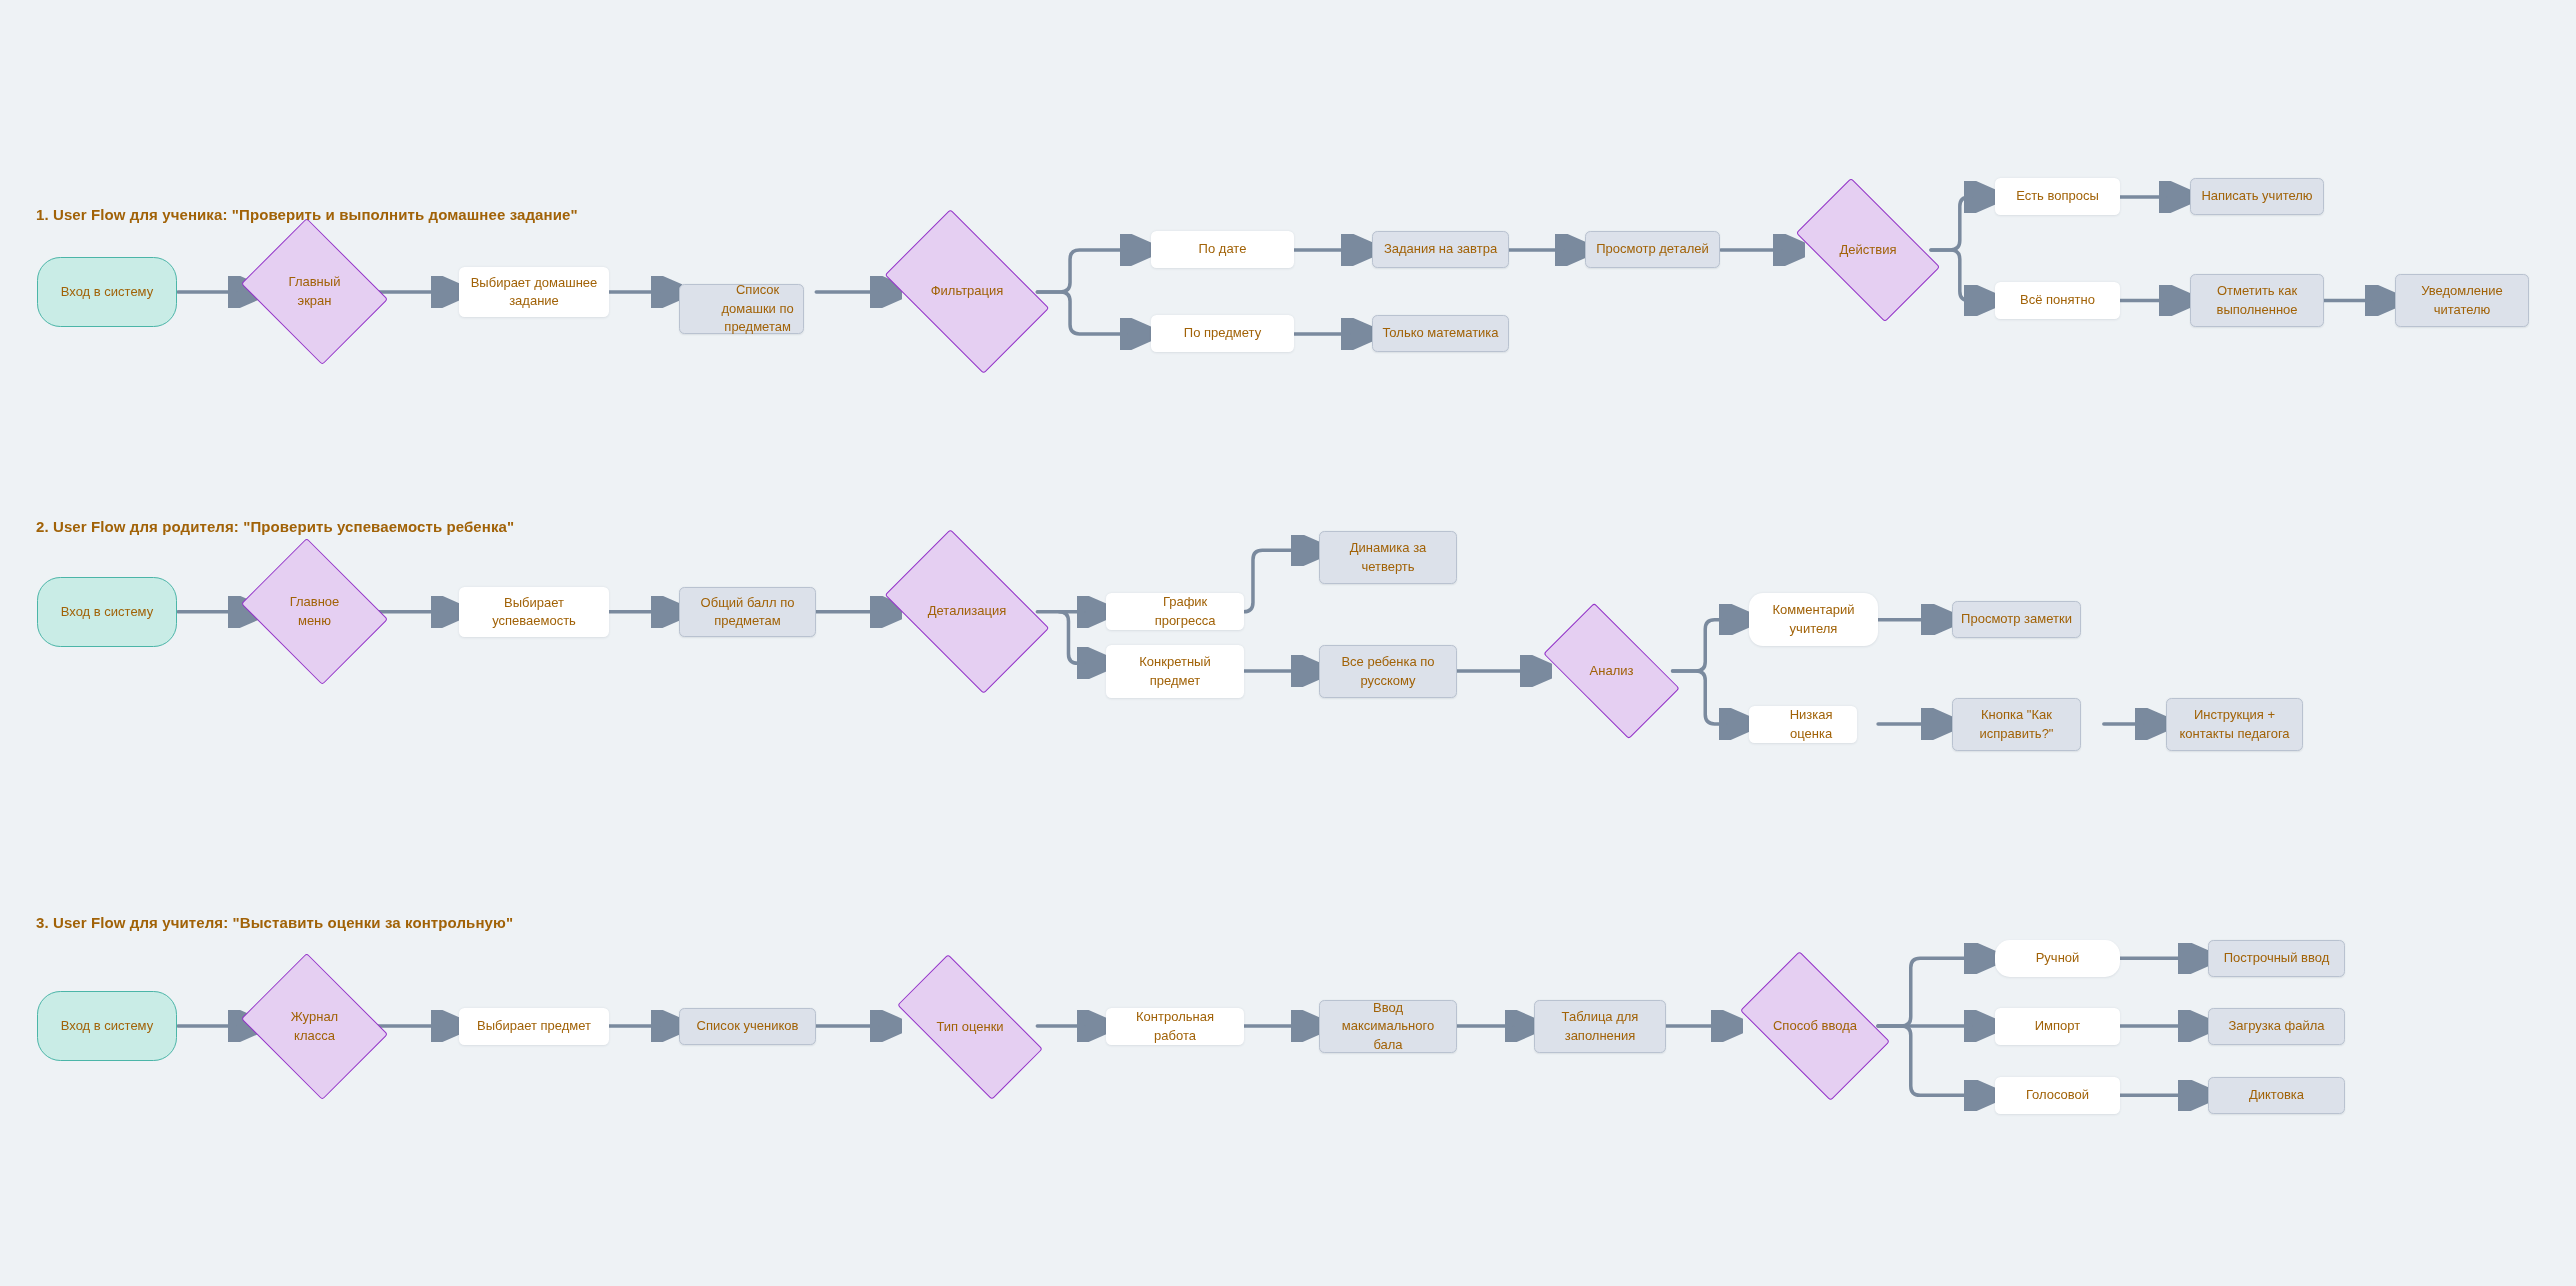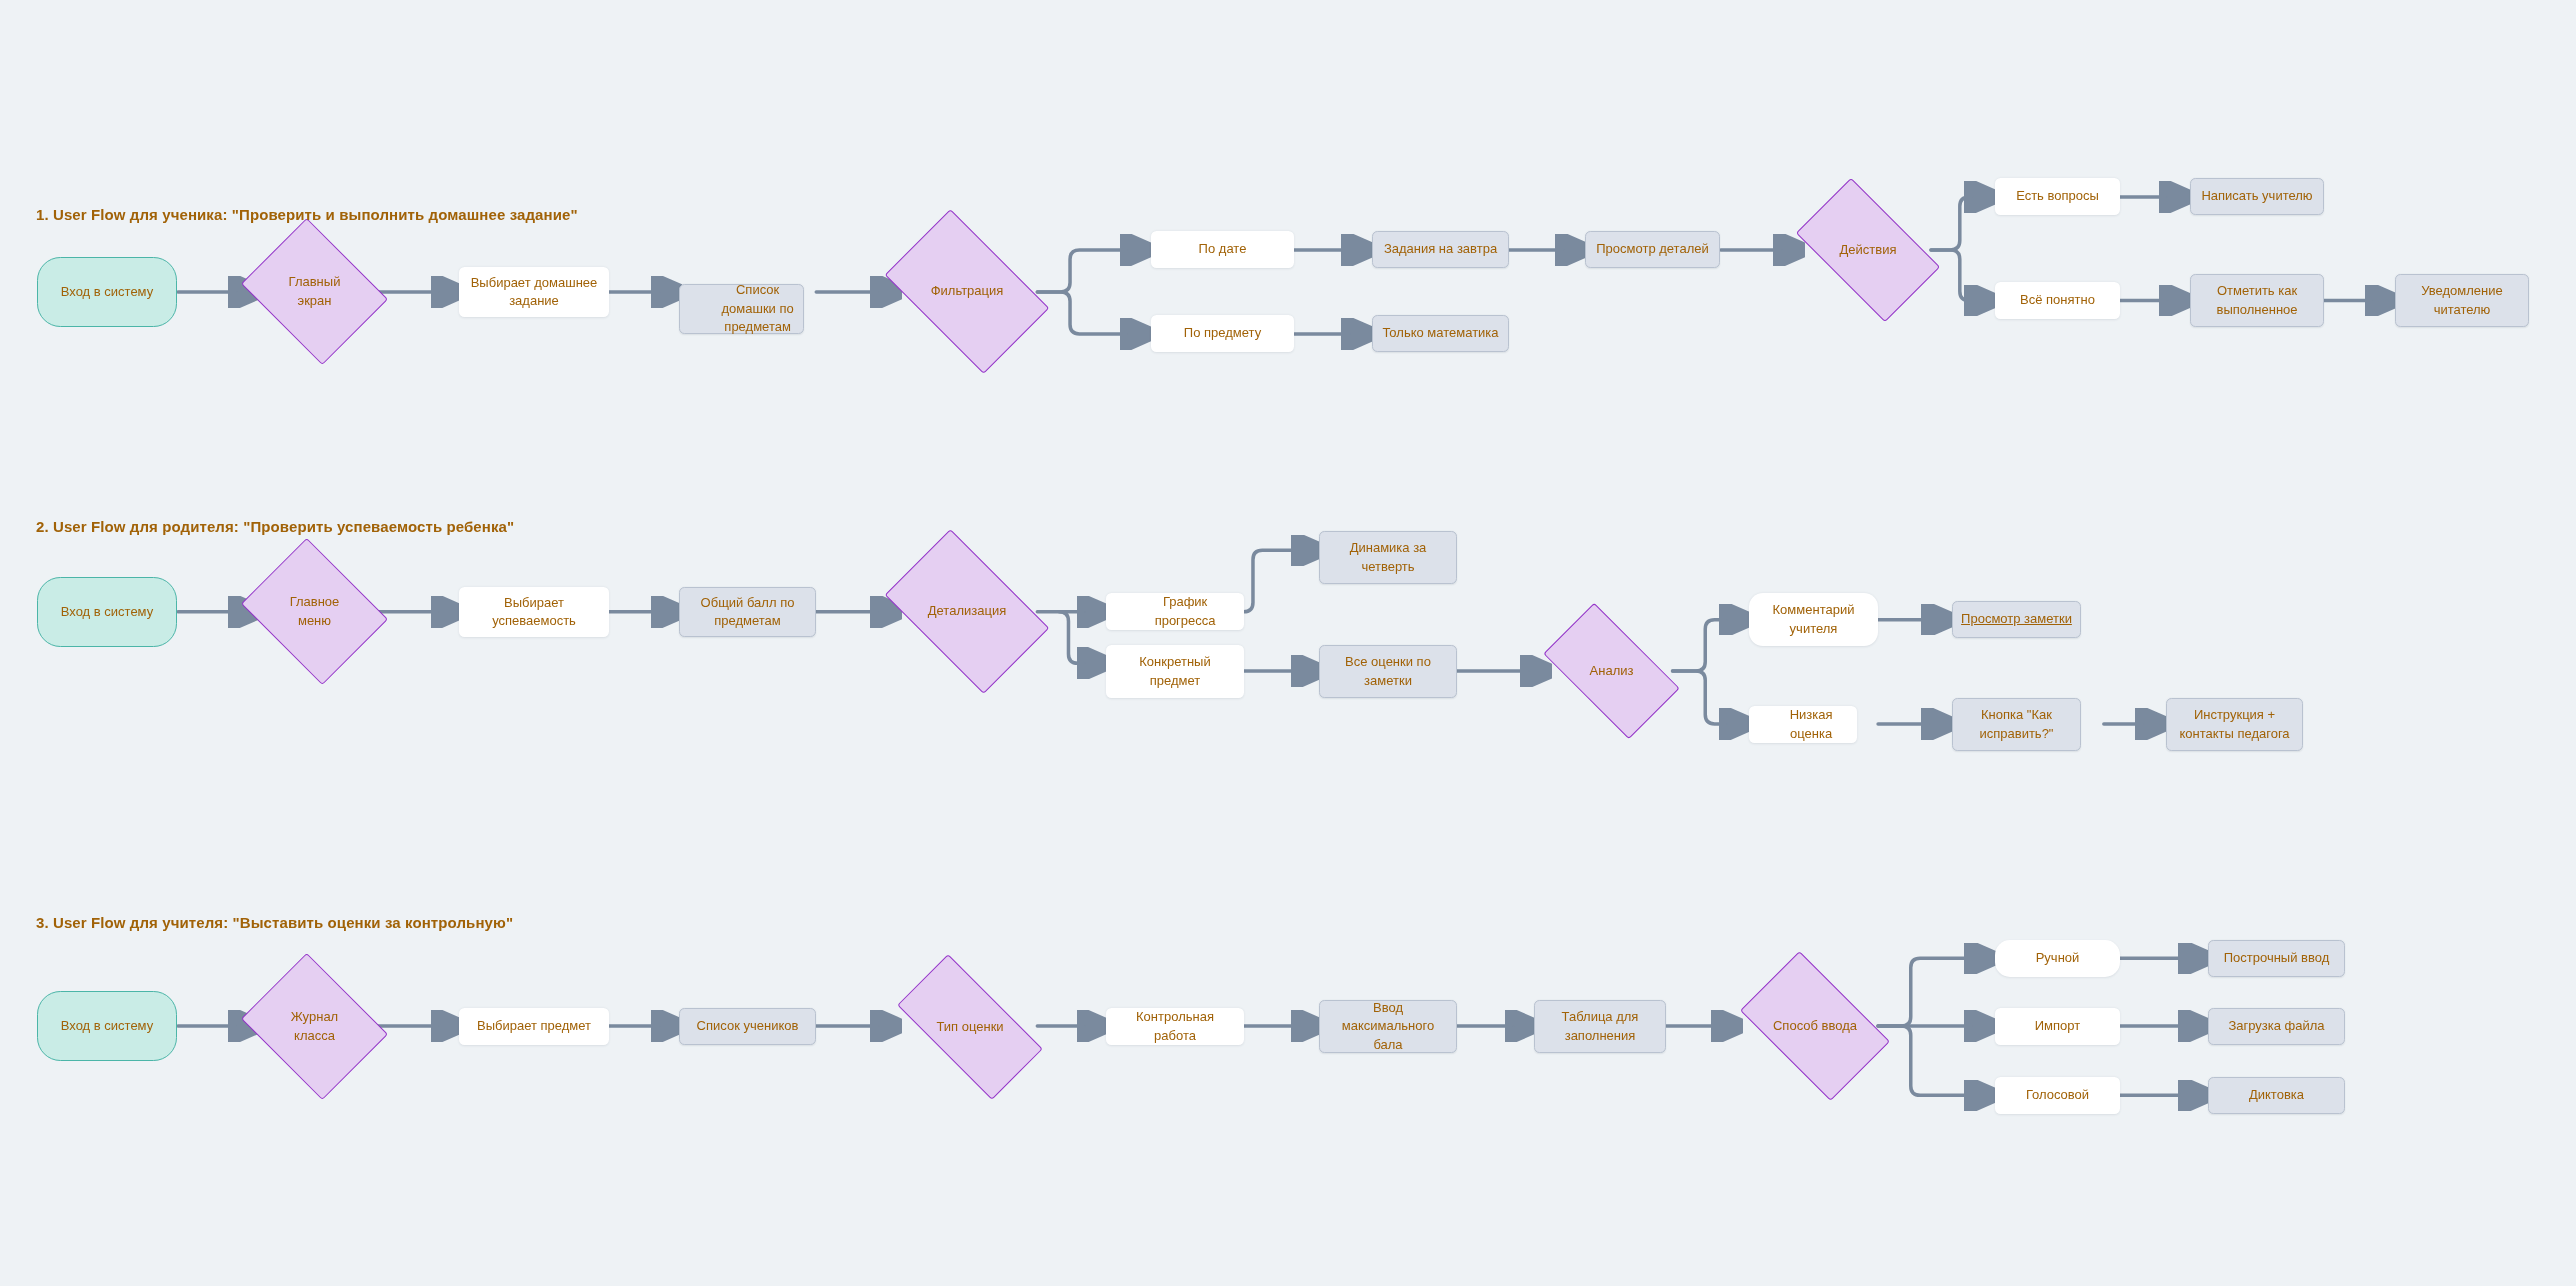--- a/index.html
+++ b/index.html
@@ -275,37 +275,37 @@
 
   <div class="node n-white" style="left:1106px; top:645px; width:138px; height:53px;">
     <span>Конкретный предмет</span>
   </div>
 
   <div class="node n-process" style="left:1319px; top:531px; width:138px; height:53px;">
     <span>Динамика за четверть</span>
   </div>
 
   <div class="node n-process" style="left:1319px; top:645px; width:138px; height:53px;">
-    <span>Все оценки по заметки</span>
+    <span>Все ребенка по русскому</span>
   </div>
 
   <div class="node n-decision" style="left:1551px; top:635px; width:121px; height:72px;">
     <div class="dia-shape"></div>
     <span class="dia-text">Анализ</span>
   </div>
 
   <div class="node n-white" style="left:1749px; top:593px; width:129px; height:53px;border-radius:14px;">
     <span>Комментарий учителя</span>
   </div>
 
   <div class="node n-white" style="left:1749px; top:706px; width:108px; height:37px;padding-left:24px;">
     <span>Низкая оценка</span>
   </div>
 
-  <div class="node n-process" style="left:1952px; top:601px; width:129px; height:37px;text-decoration:underline;">
+  <div class="node n-process" style="left:1952px; top:601px; width:129px; height:37px;">
     <span>Просмотр заметки</span>
   </div>
 
   <div class="node n-process" style="left:1952px; top:698px; width:129px; height:53px;">
     <span>Кнопка "Как исправить?"</span>
   </div>
 
   <div class="node n-process" style="left:2166px; top:698px; width:137px; height:53px;">
     <span>Инструкция + контакты педагога</span>
   </div>

